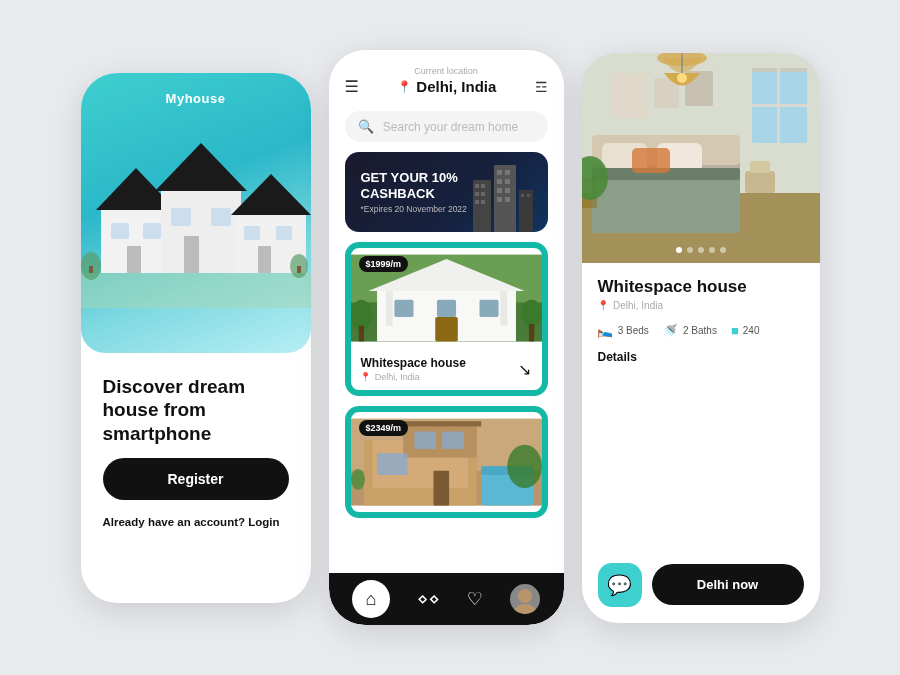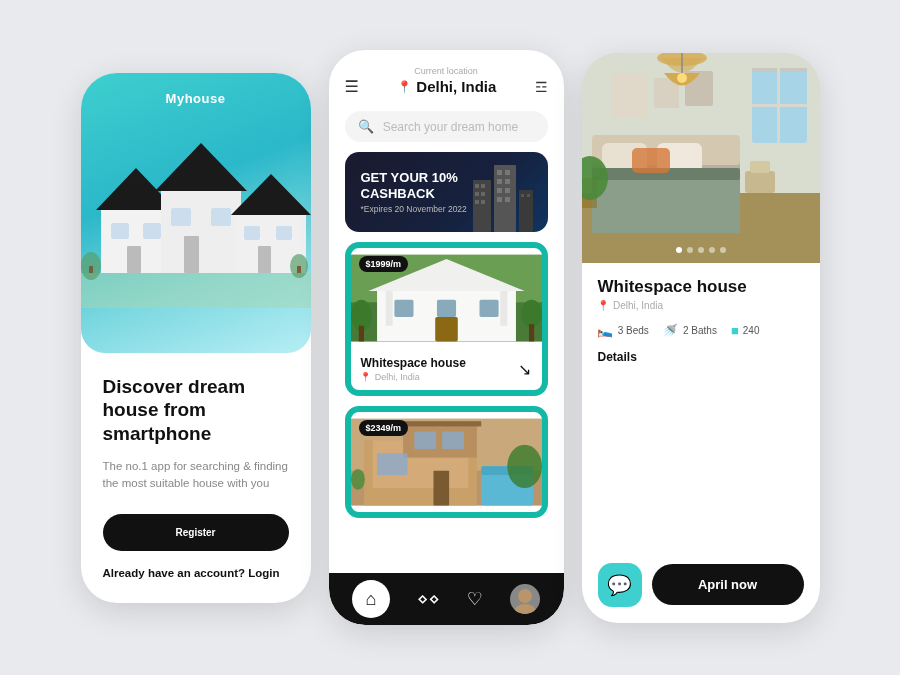--- a/index.html
+++ b/index.html
@@ -71,21 +71,21 @@
       margin-bottom: 22px;
     }
     .p1-register-btn {
       display: block;
       width: 100%;
       background: #111;
       color: #fff;
       border: none;
       border-radius: 30px;
       padding: 13px;
-      font-size: 10px;
+      font-size: 14px;
       font-weight: 600;
       text-align: center;
       cursor: pointer;
       margin-bottom: 16px;
     }
     .p1-login-text {
       text-align: left;
       font-size: 11.5px;
       color: #888;
     }
@@ -353,21 +353,20 @@
         <rect x="177" y="128" width="13" height="27" fill="#bbb" rx="1"></rect>
 
         <ellipse cx="10" cy="148" rx="10" ry="14" fill="#5a9e6a" opacity="0.7"></ellipse>
         <rect x="8" y="148" width="4" height="7" fill="#7a5c3a"></rect>
         <ellipse cx="218" cy="148" rx="9" ry="12" fill="#5a9e6a" opacity="0.7"></ellipse>
         <rect x="216" y="148" width="4" height="7" fill="#7a5c3a"></rect>
       </svg>
     </div>
     <div class="p1-content">
       <div class="p1-headline">Discover dream house from smartphone</div>
-      <div class="p1-sub">The no.1 app for searching &amp; finding the most suitable house with you</div>
       <button class="p1-register-btn">Register</button>
       <div class="p1-login-text">
         <span>Already have an account?</span>
         <span>Login</span>
       </div>
     </div>
   </div>
 
   <div class="phone phone-2">
     <div class="p2-header">
@@ -573,17 +572,17 @@
           <span>240</span>
         </div>
       </div>
       <div class="p3-details-label">Details</div>
     </div>
 
     <div class="p3-footer">
       <div class="p3-chat-btn">
         <span style="font-size:20px;">💬</span>
       </div>
-      <button class="p3-book-btn">April now</button>
+      <button class="p3-book-btn">Delhi now</button>
     </div>
   </div>
 
 </div>
 
 </body></html>

